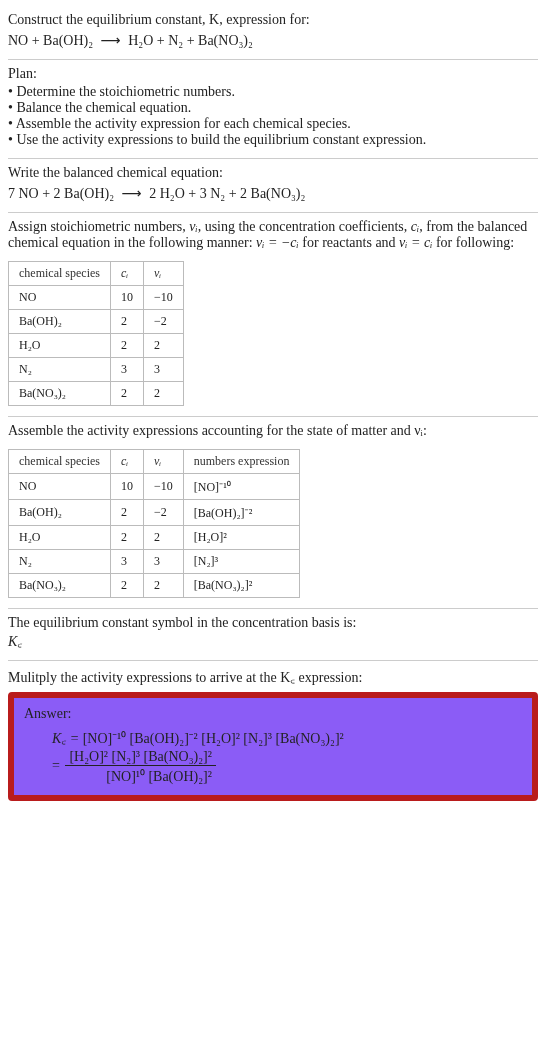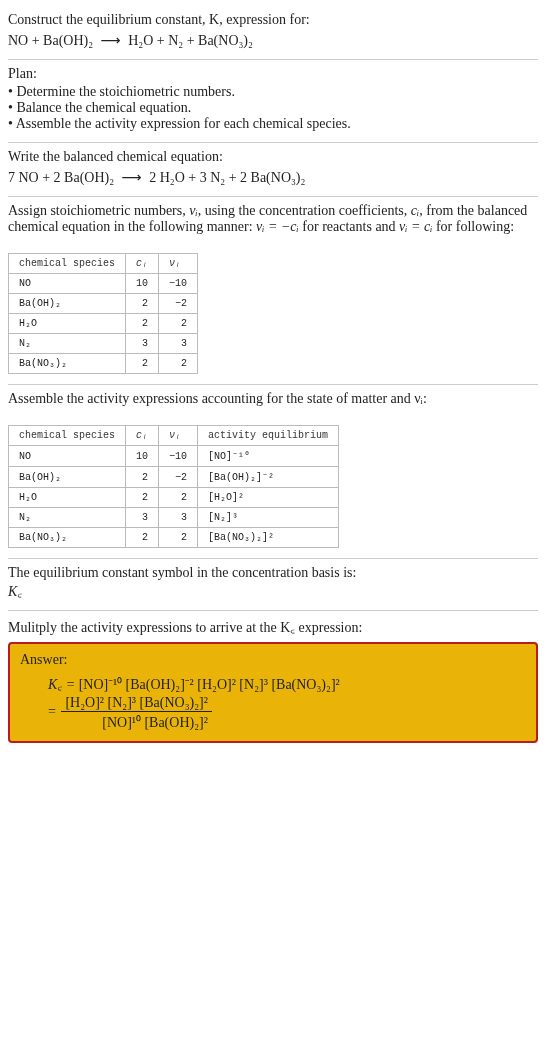--- a/index.html
+++ b/index.html
@@ -30,41 +30,39 @@
   ul.plan {
     list-style: none;
     padding-left: 0;
     margin: 2px 0 0 0;
   }
   ul.plan li::before {
     content: "• ";
   }
   table.stoich {
     border-collapse: collapse;
-    margin-top: 18px;
-    font-size: 10px;
-    font-family: Liberation Mono, monospace;
+    margin-top: 10px;
+    font-size: 12px;
   }
   table.stoich th, table.stoich td {
     border: 1px solid #bbb;
     padding: 4px 10px;
     text-align: left;
     background: #fff;
   }
   table.stoich th {
     font-weight: normal;
     color: #333;
   }
   table.stoich td.num {
-    text-align: right;
   }
   .answer-box {
-    border: 2px solid #b91c1c;
+    border: 6px solid #b91c1c;
     border-radius: 4px;
-    background: #eab308;
+    background: #8b5cf6;
     padding: 8px 10px 10px 10px;
     margin-top: 6px;
   }
   .answer-label {
     margin-bottom: 6px;
   }
   .eq-indent {
     padding-left: 28px;
   }
   .kc-line {
@@ -102,20 +100,21 @@
   </div>
 </div>
 <hr class="sep">
 
 <div class="section">
   <div>Plan:</div>
   <ul class="plan">
     <li>Determine the stoichiometric numbers.</li>
     <li>Balance the chemical equation.</li>
     <li>Assemble the activity expression for each chemical species.</li>
+    <li>Use the activity expressions to build the equilibrium constant expression.</li>
   </ul>
 </div>
 <hr class="sep">
 
 <div class="section">
   <div>Write the balanced chemical equation:</div>
   <div class="equation-line nowrap">
     <span>7 NO + 2 Ba(OH)₂</span>
     <span class="arrow">⟶</span>
     <span>2 H₂O + 3 N₂ + 2 Ba(NO₃)₂</span>
@@ -167,21 +166,21 @@
 
 <div class="section">
   <div>Assemble the activity expressions accounting for the state of matter and νᵢ:</div>
 
   <table class="stoich">
     <tbody>
         <tr>
       <th>chemical species</th>
       <th><span class="ital">cᵢ</span></th>
       <th><span class="ital">νᵢ</span></th>
-      <th>activity equilibrium</th>
+      <th>numbers expression</th>
     </tr>
     <tr>
       <td>NO</td>
       <td class="num">10</td>
       <td class="num">−10</td>
       <td>[NO]⁻¹⁰</td>
     </tr>
     <tr>
       <td>Ba(OH)₂</td>
       <td class="num">2</td>

